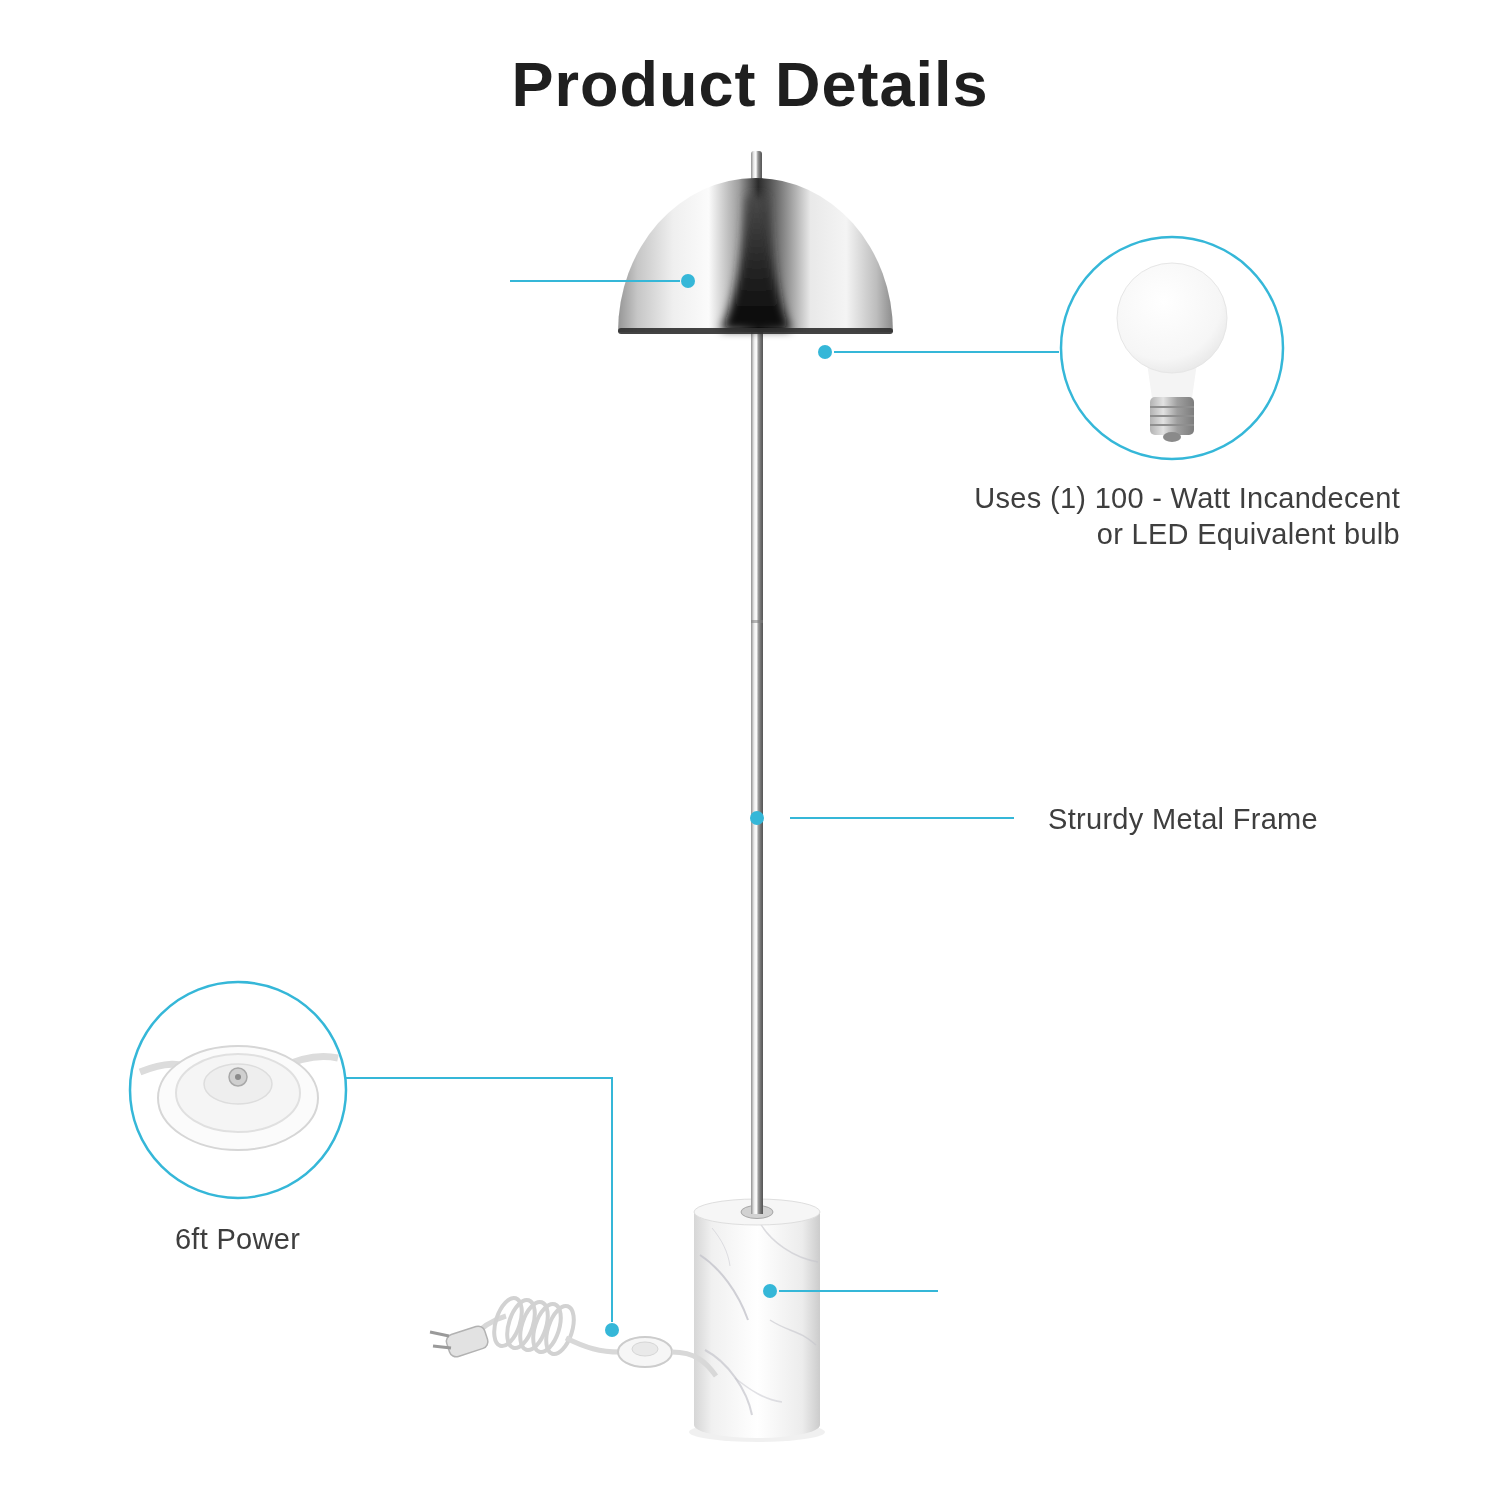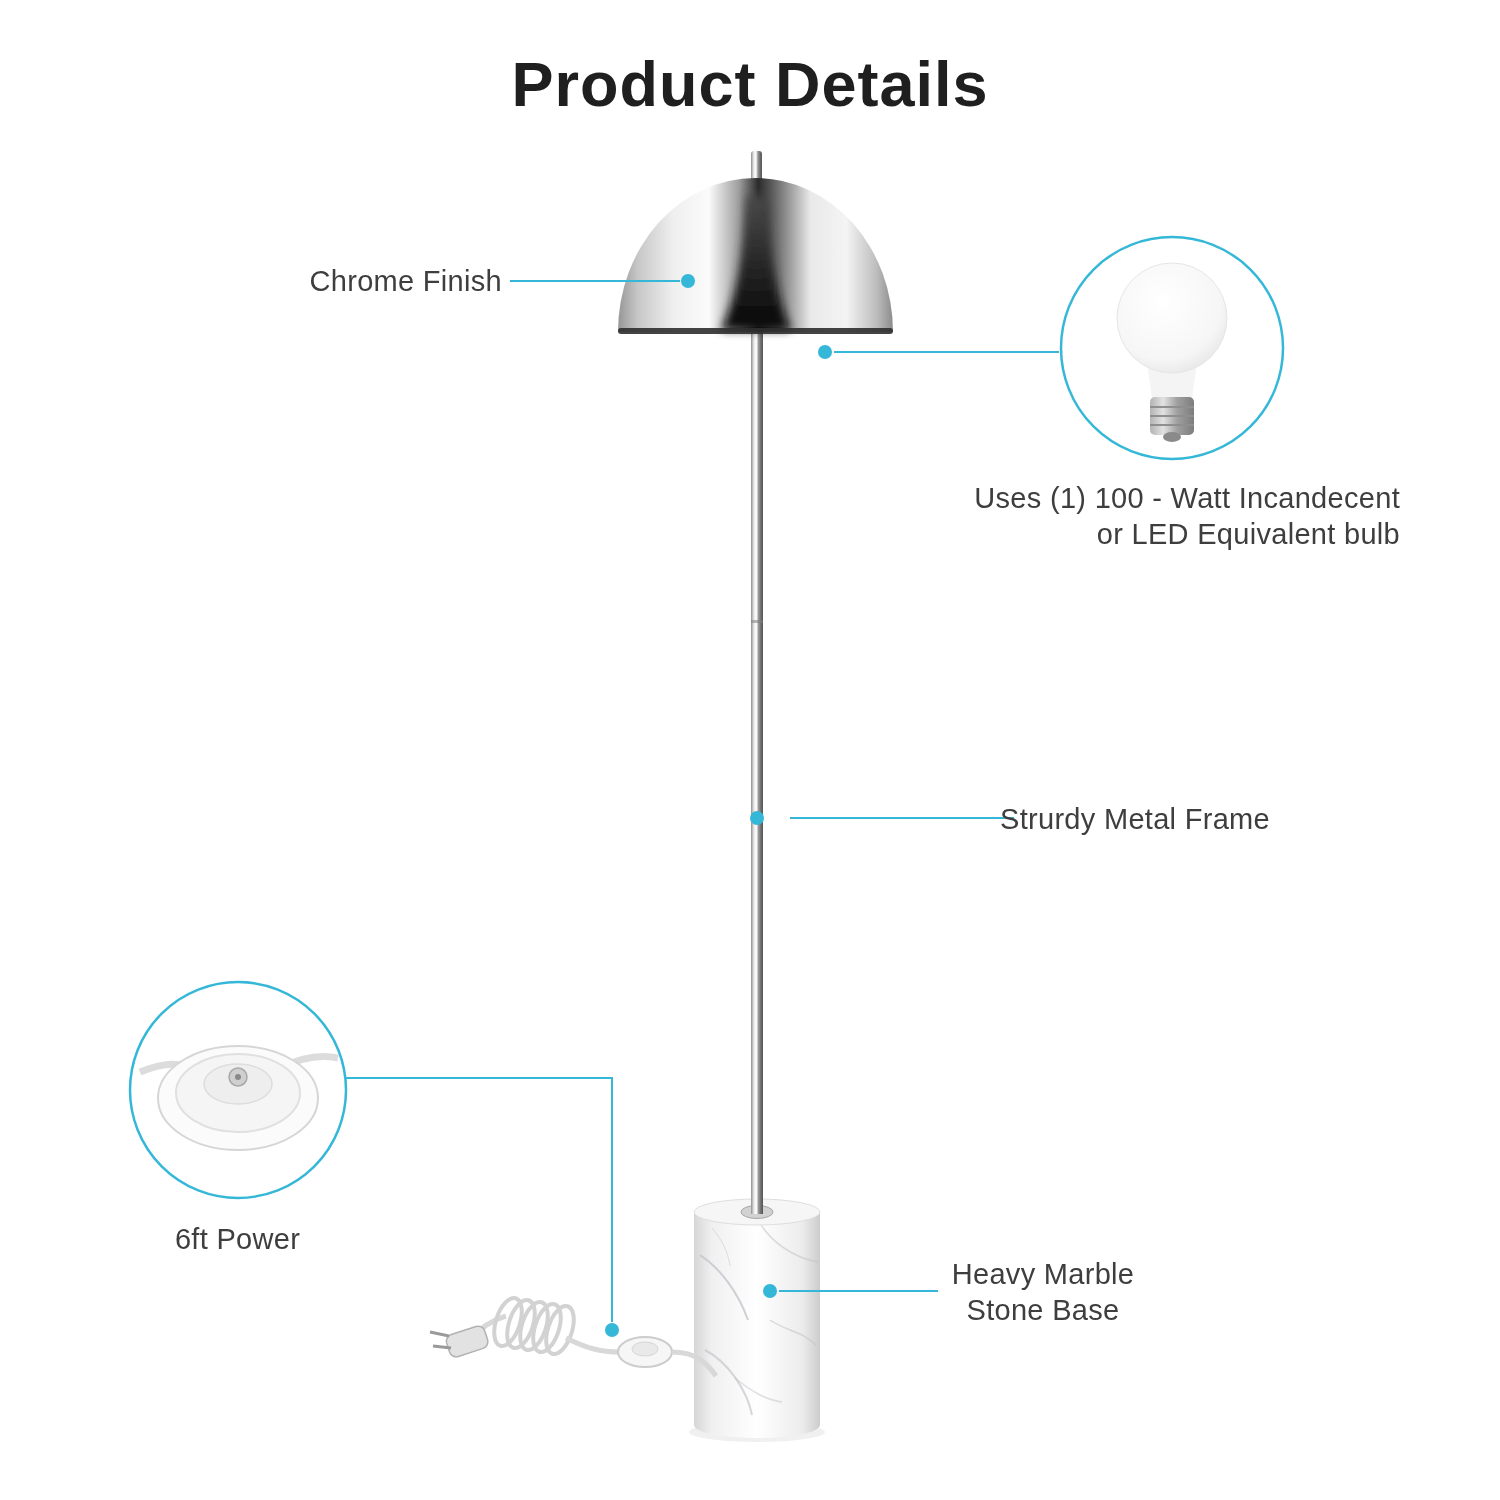--- a/index.html
+++ b/index.html
@@ -24,21 +24,21 @@
   }
   .label {
     position: absolute;
     color: #3e3e3e;
     font-size: 29px;
     line-height: 36px;
     letter-spacing: 0.3px;
   }
   .label-chrome { top: 263px; left: 230px; width: 272px; text-align: right; }
   .label-bulb   { top: 480px; left: 945px; width: 455px; text-align: right; }
-  .label-frame  { top: 801px; left: 1000px; width: 320px; text-align: left; }
+  .label-frame  { top: 801px; left: 1048px; width: 320px; text-align: left; }
   .label-cord   { top: 1221px; left: 55px; width: 365px; text-align: center; }
   .label-marble { top: 1256px; left: 918px; width: 250px; text-align: center; }
   svg.scene { position: absolute; top: 0; left: 0; }
   .accent-stroke { stroke: var(--accent); }
   .accent-fill { fill: var(--accent); }
 </style>
 </head>
 <body>
 
 <div class="page">
@@ -178,31 +178,26 @@
     </g>
     <path d="M345 1078 L612 1078 L612 1322" fill="none" class="accent-stroke" stroke-width="2"></path>
     <circle cx="612" cy="1330" r="7" class="accent-fill"></circle>
 
     <circle cx="770" cy="1291" r="7" class="accent-fill"></circle>
     <line x1="779" y1="1291" x2="938" y2="1291" class="accent-stroke" stroke-width="2"></line>
   </svg>
 
   <h1 class="page-title">Product Details</h1>
 
-  <div class="label label-chrome">Chrome Finish</div>
 
   <div class="label label-bulb">
     <div>Uses (1) 100 - Watt Incandecent</div>
     <div>or LED Equivalent bulb</div>
   </div>
 
   <div class="label label-frame">Strurdy Metal Frame</div>
 
   <div class="label label-cord">
     <div>6ft Power</div>
   </div>
 
-  <div class="label label-marble">
-    <div>Heavy Marble</div>
-    <div>Stone Base</div>
-  </div>
 
 </div>
 
 </body></html>

